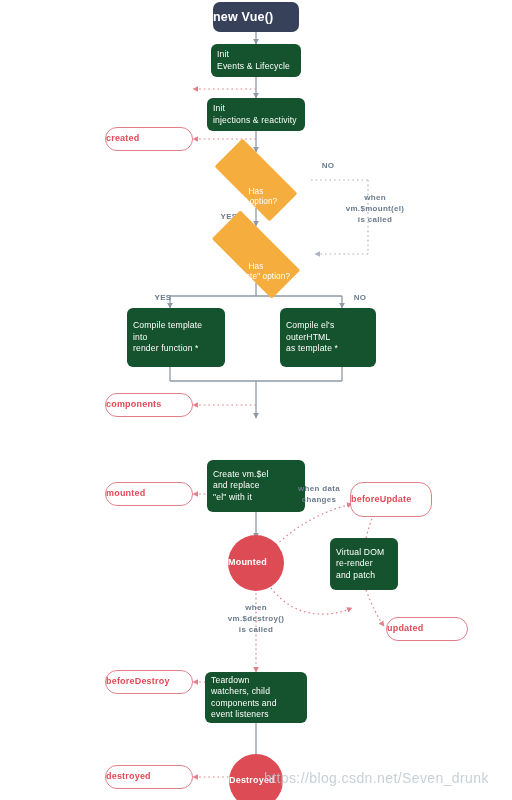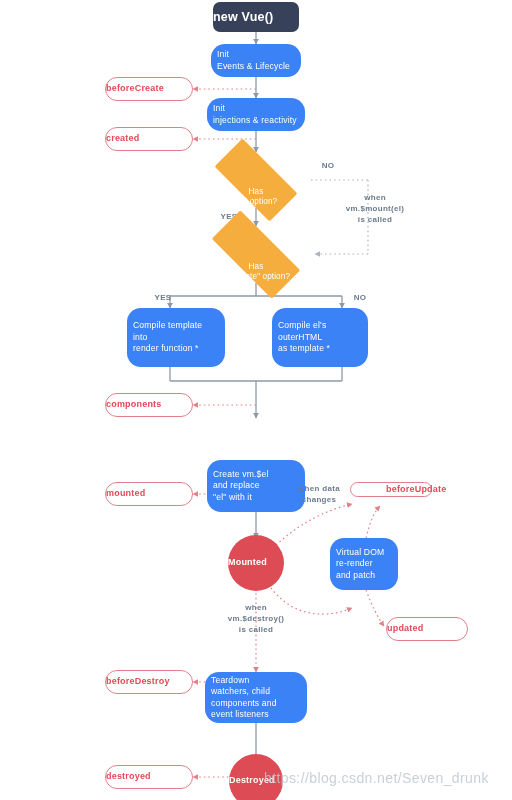--- a/index.html
+++ b/index.html
@@ -47,23 +47,23 @@
     background: #37415a;
     color: #ffffff;
     border-radius: 7px;
     font-size: 12.5px;
     font-weight: bold;
     letter-spacing: 0.2px;
   }
 
   
   .node-green {
-    background: #3b82f6;
+    background: #14532d;
     color: #ffffff;
-    border-radius: 14px;
+    border-radius: 6px;
     font-size: 8.6px;
     font-weight: normal;
     padding: 4px 6px;
     letter-spacing: 0.15px;
   }
 
   
   .node-diamond-wrap {
     position: absolute;
   }
@@ -202,23 +202,20 @@
 
   <div class="node node-start" style="left:213px; top:2px; width:86px; height:30px;">
     <span>new Vue()</span>
   </div>
 
   <div class="node node-green" style="left:211px; top:44px; width:90px; height:33px;">
     <span>Init</span>
     <span>Events &amp; Lifecycle</span>
   </div>
 
-  <div class="node node-hook" style="left:105px; top:77px; width:88px; height:24px;">
-    <span>beforeCreate</span>
-  </div>
 
   <div class="node node-green" style="left:207px; top:98px; width:98px; height:33px;">
     <span>Init</span>
     <span>injections &amp; reactivity</span>
   </div>
 
   <div class="node node-hook" style="left:105px; top:127px; width:88px; height:24px;">
     <span>created</span>
   </div>
 
@@ -259,41 +256,41 @@
   <div class="label" style="left:345px; top:293px; width:30px;">
     <span>NO</span>
   </div>
 
   <div class="node node-green" style="left:127px; top:308px; width:98px; height:59px;">
     <span>Compile template</span>
     <span>into</span>
     <span>render function *</span>
   </div>
 
-  <div class="node node-green" style="left:272px; top:308px; width:96px; height:59px;">
+  <div class="node node-green" style="left:280px; top:308px; width:96px; height:59px;">
     <span>Compile el's</span>
     <span>outerHTML</span>
     <span>as template *</span>
   </div>
 
   <div class="node node-hook" style="left:105px; top:393px; width:88px; height:24px;">
     <span>components</span>
   </div>
 
   <div class="node node-green" style="left:207px; top:424px; width:98px; height:52px;margin-top:36px;">
     <span>Create vm.$el</span>
     <span>and replace</span>
     <span>"el" with it</span>
   </div>
 
   <div class="node node-hook" style="left:105px; top:482px; width:88px; height:24px;">
     <span>mounted</span>
   </div>
 
-  <div class="node node-hook" style="left:350px; top:482px; width:82px; height:15px;padding-left:35px;">
+  <div class="node node-hook" style="left:350px; top:482px; width:82px; height:35px;">
     <span>beforeUpdate</span>
   </div>
 
   <div class="label" style="left:283px; top:484px; width:72px;text-align:center;">
     <span>when data</span><br>
     <span>changes</span>
   </div>
 
   <div class="node node-circle" style="left:228px; top:535px; width:56px; height:56px;">
     <span>Mounted</span>

